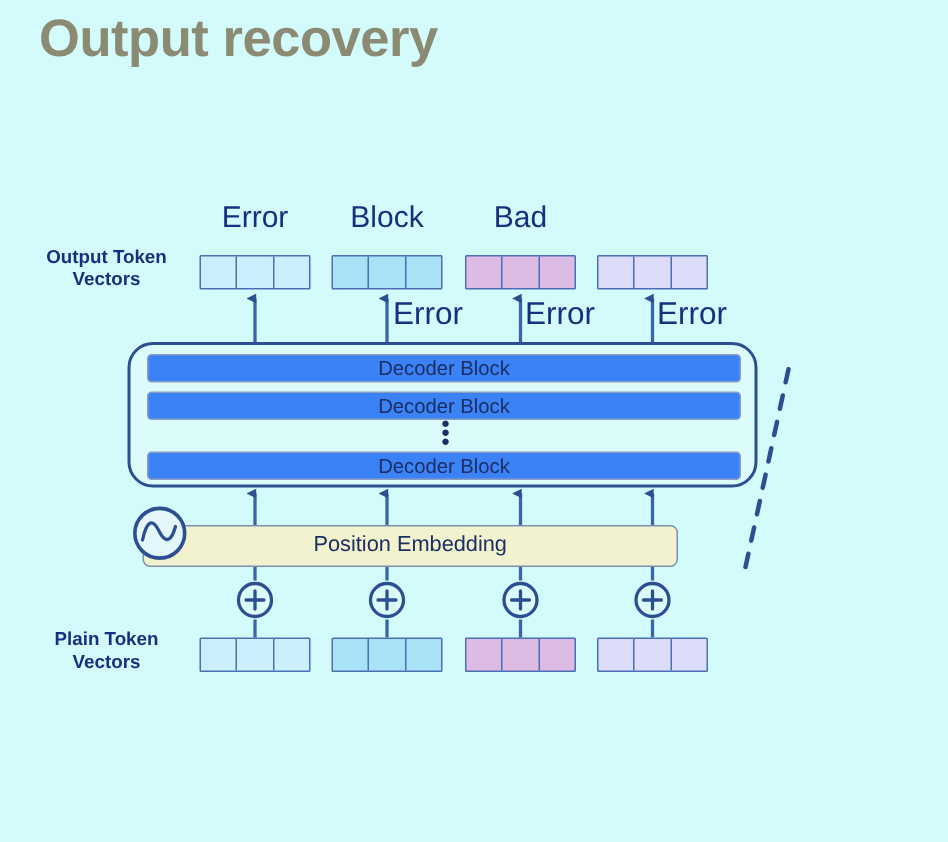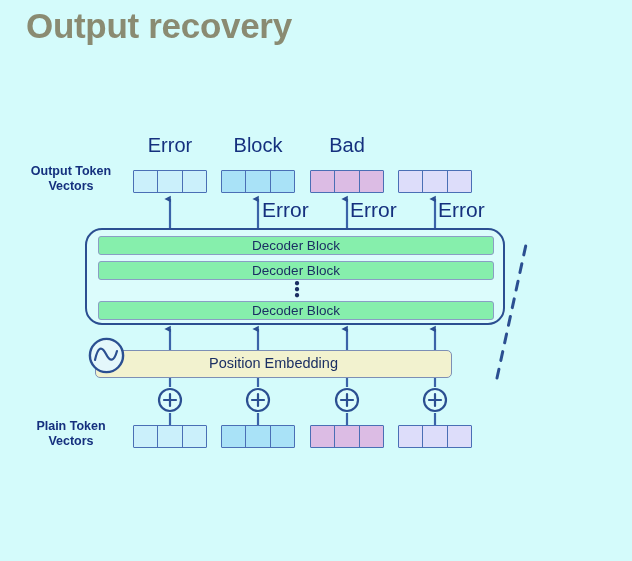--- a/index.html
+++ b/index.html
@@ -99,21 +99,21 @@
     border-radius: 17px;
     background: #dcfcfc;
     z-index: 3;
   }
   .decoder-block {
     position: absolute;
     left: 11px;
     width: 396px;
     height: 19px;
     box-sizing: border-box;
-    background: #86efac;
+    background: #3b82f6;
     border: 1.3px solid #8a9ec4;
     border-radius: 3px;
     color: #1b2f63;
     font-size: 13.5px;
     line-height: 17px;
     text-align: center;
   }
   #decoder-block-1 { top: 6px; }
   #decoder-block-2 { top: 31px; }
   #decoder-block-3 { top: 71px; }

